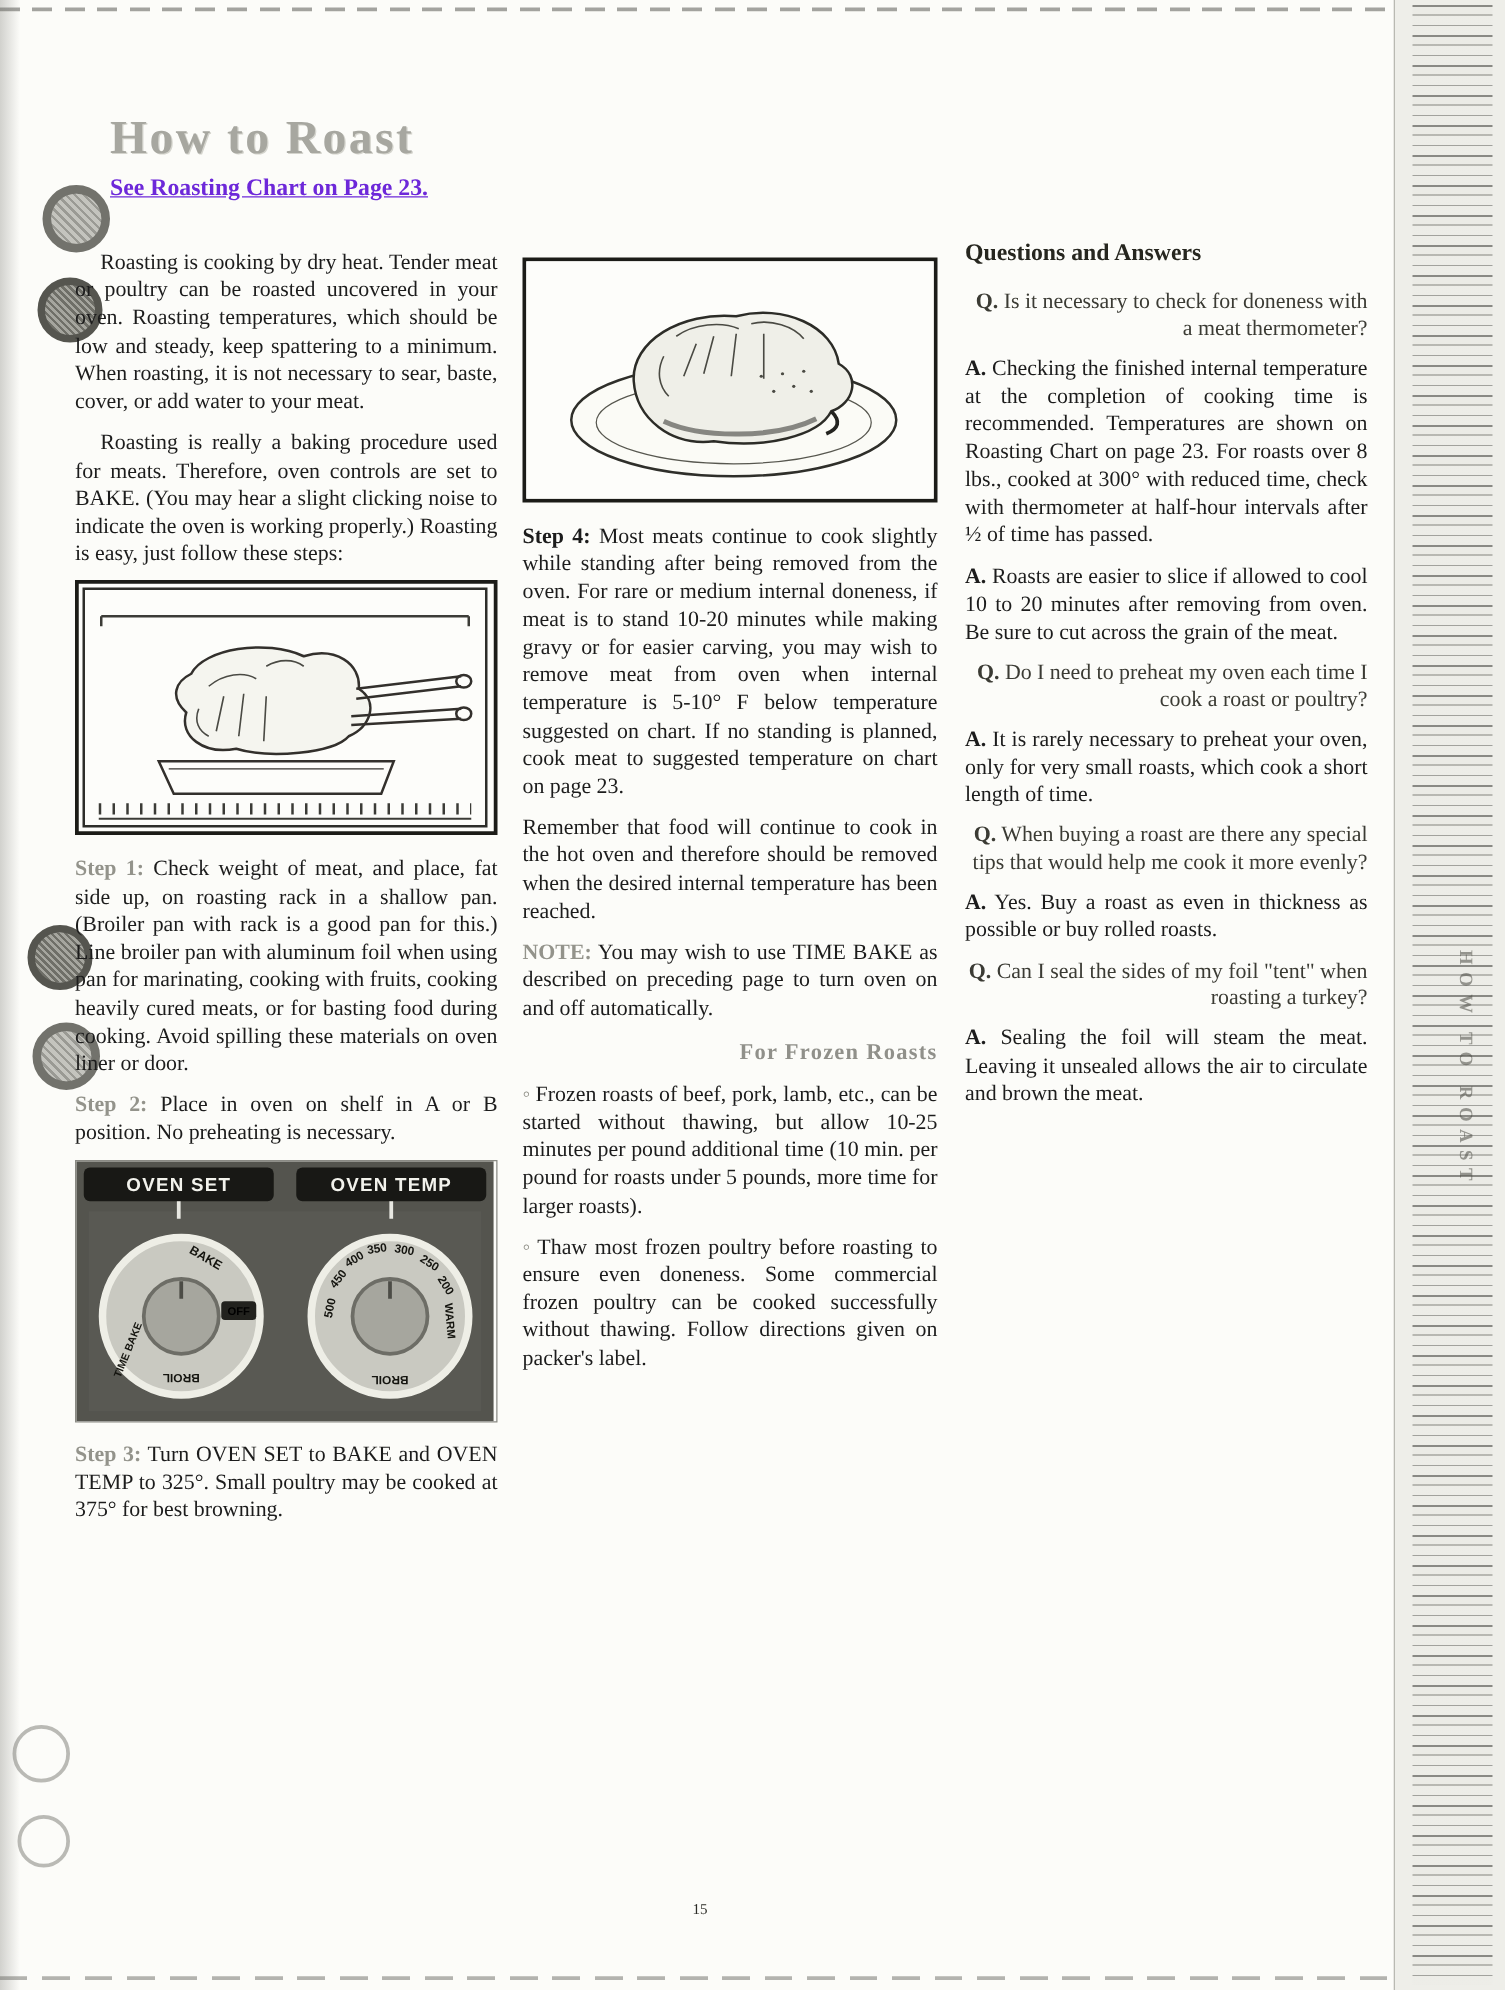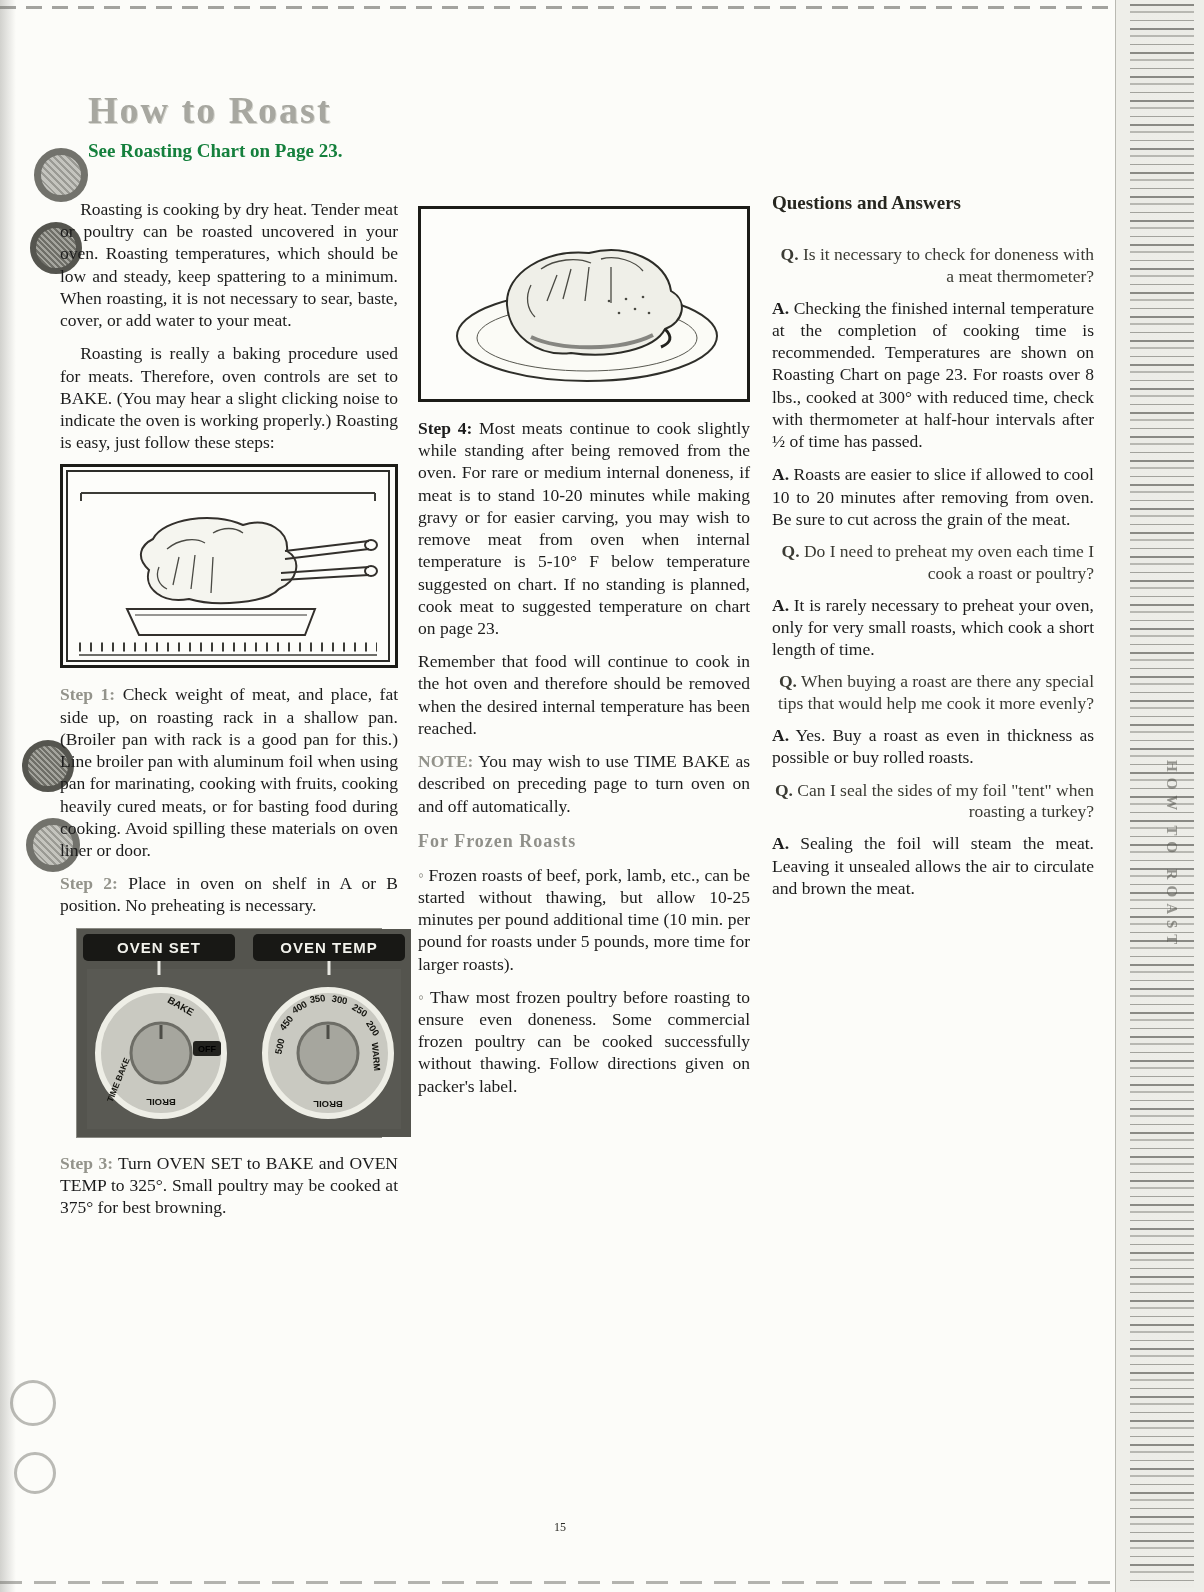--- a/index.html
+++ b/index.html
@@ -28,41 +28,41 @@
   .hole-ring{border:7px solid #72726c;background:
     repeating-linear-gradient(45deg,#9a9a94 0 2px,#c4c4be 2px 5px);}
   .hole-dark{border:6px solid #55554f;background:
     repeating-linear-gradient(45deg,#6f6f68 0 2px,#a5a59e 2px 4px);}
   .hole-faint{border:3px solid rgba(120,120,114,.5);background:transparent;}
 
   
   .title-block{position:absolute;left:88px;top:88px;width:420px;}
   .doc-title{margin:0;font-size:38px;font-weight:bold;letter-spacing:2px;
     color:#a7a7a0;text-shadow:1px 1px 0 #d4d4cd;}
-  .doc-subtitle{margin:8px 0 0;font-size:19px;font-weight:bold;color:#15803d;}
+  .doc-subtitle{margin:8px 0 0;font-size:19px;font-weight:bold;color:#6d28d9;text-decoration:underline;}
 
   
   .col{position:absolute;top:198px;}
   .col1{left:60px;width:338px;}
   .col2{left:418px;width:332px;top:200px;}
   .col3{left:772px;width:322px;top:192px;}
   p{margin:0 0 11px;font-size:17.5px;line-height:1.27;text-align:justify;}
   .indent{text-indent:1.15em;}
   b.lbl{font-weight:bold;}
   .stamp{color:#93938b;font-weight:bold;}
   .frozen-heading{margin:14px 0 12px;font-size:18px;font-weight:bold;
-    letter-spacing:1px;color:#90908a;text-align:left;}
-  .qa-heading{margin:0 0 30px;font-size:19px;font-weight:bold;color:#26261f;text-align:left;}
+    letter-spacing:1px;color:#90908a;text-align:right;}
+  .qa-heading{margin:0 0 16px;font-size:19px;font-weight:bold;color:#26261f;text-align:left;}
   .q{font-weight:normal;color:#3b3b34;margin:4px 0 9px;text-align:right;line-height:1.25;}
   .bullet{color:#8e8e86;font-weight:bold;margin-right:4px;}
 
   
   .figure{border:3px solid #1c1c18;background:#fdfdfa;margin:6px 0 15px;line-height:0;}
   .figure svg{display:block;}
-  .dial-fig{margin:8px 16px 14px;line-height:0;border:1px solid #8a8a84;}
+  .dial-fig{margin:8px 0 14px;line-height:0;border:1px solid #8a8a84;}
   .dial-fig svg{display:block;}
 
   .page-num{position:absolute;top:1520px;left:0;width:1120px;text-align:center;
     font-size:12px;color:#2b2b26;}
 </style>
 </head>
 <body>
 
 <div class="page">
 

